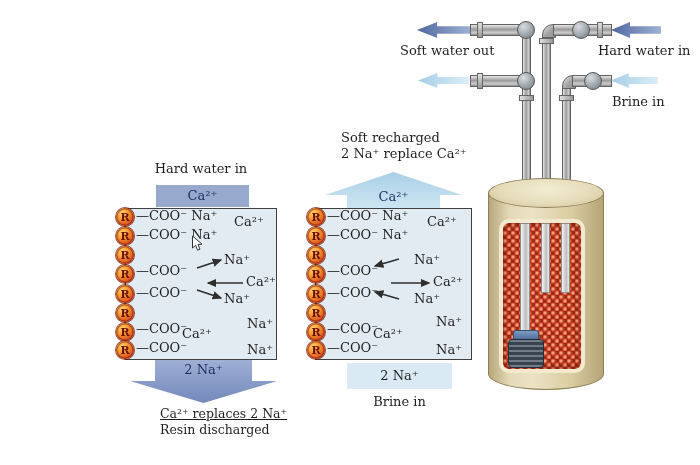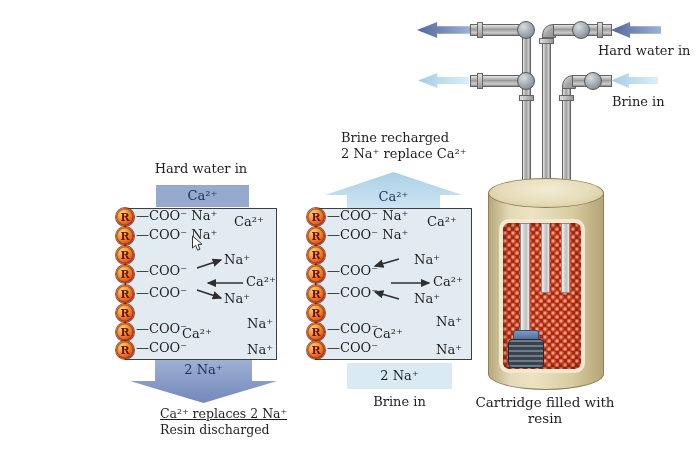--- a/index.html
+++ b/index.html
@@ -118,21 +118,21 @@
 
   <div class="abs arrowDown" style="left:130px;top:360px;width:147px;height:43px;"></div>
   <div class="abs t13 ctr navy" style="left:156px;top:363px;width:95px;">2 Na⁺</div>
   <div class="abs t12" style="left:160px;top:406px;text-decoration:underline;">Ca²⁺ replaces 2 Na⁺</div>
   <div class="abs t12" style="left:160px;top:422px;">Resin discharged</div>
 
   <svg class="abs" style="left:191px;top:235px;" width="13" height="17">
     <path d="M1.5,1 L1.5,13 L4.6,10.3 L6.6,15.2 L9,14.2 L7,9.5 L11,9.2 Z" fill="#ffffff" stroke="#333" stroke-width="1"></path>
   </svg>
 
-  <div class="abs t13" style="left:341px;top:131px;">Brine recharged</div>
+  <div class="abs t13" style="left:341px;top:131px;">Soft recharged</div>
   <div class="abs t13" style="left:341px;top:147px;">2 Na⁺ replace  Ca²⁺</div>
   <div class="abs arrowUp" style="left:325px;top:172px;width:137px;height:36px;"></div>
   <div class="abs t13 ctr navy" style="left:347px;top:190px;width:93px;">Ca²⁺</div>
   <div class="abs box" style="left:315px;top:208px;width:157px;height:152px;"></div>
 
   <div class="abs bead" style="left:307px;top:208px;">
       <span>R</span>
     </div>
   <div class="abs bead" style="left:307px;top:227px;">
       <span>R</span>
@@ -204,26 +204,26 @@
   <div class="abs valve" style="left:517px;top:21px;width:18px;height:18px;"></div>
   <div class="abs valve" style="left:517px;top:72px;width:18px;height:18px;"></div>
   <div class="abs valve" style="left:572px;top:21px;width:18px;height:18px;"></div>
   <div class="abs valve" style="left:584px;top:72px;width:18px;height:18px;"></div>
 
   <div class="abs arrowL dark" style="left:417px;top:22px;width:53px;height:16px;"></div>
   <div class="abs arrowL dark" style="left:611px;top:22px;width:50px;height:16px;"></div>
   <div class="abs arrowL light" style="left:418px;top:73px;width:51px;height:15px;"></div>
   <div class="abs arrowL light" style="left:611px;top:73px;width:47px;height:15px;"></div>
 
+  <div class="abs t13" style="left:400px;top:44px;">Soft water out</div>
   <div class="abs t13" style="left:598px;top:44px;">Hard water in</div>
   <div class="abs t13" style="left:612px;top:95px;">Brine in</div>
 
   <div class="abs tankBody" style="left:488px;top:192px;width:116px;height:198px;"></div>
   <div class="abs tankTop" style="left:488px;top:178px;width:116px;height:30px;"></div>
   <div class="abs window" style="left:499px;top:219px;width:86px;height:154px;"></div>
   <div class="abs innerPipe" style="left:520px;top:223px;width:10px;height:110px;"></div>
   <div class="abs innerPipe" style="left:541px;top:223px;width:9px;height:70px;"></div>
   <div class="abs innerPipe" style="left:561px;top:223px;width:9px;height:70px;"></div>
   <div class="abs filterCap" style="left:513px;top:330px;width:26px;height:11px;"></div>
   <div class="abs filterBody" style="left:508px;top:339px;width:36px;height:29px;"></div>
-  <div class="abs t14 ctr" style="left:470px;top:394px;width:150px;">Cartridge filled with resin</div>
 
 </div>
 
 </body></html>

